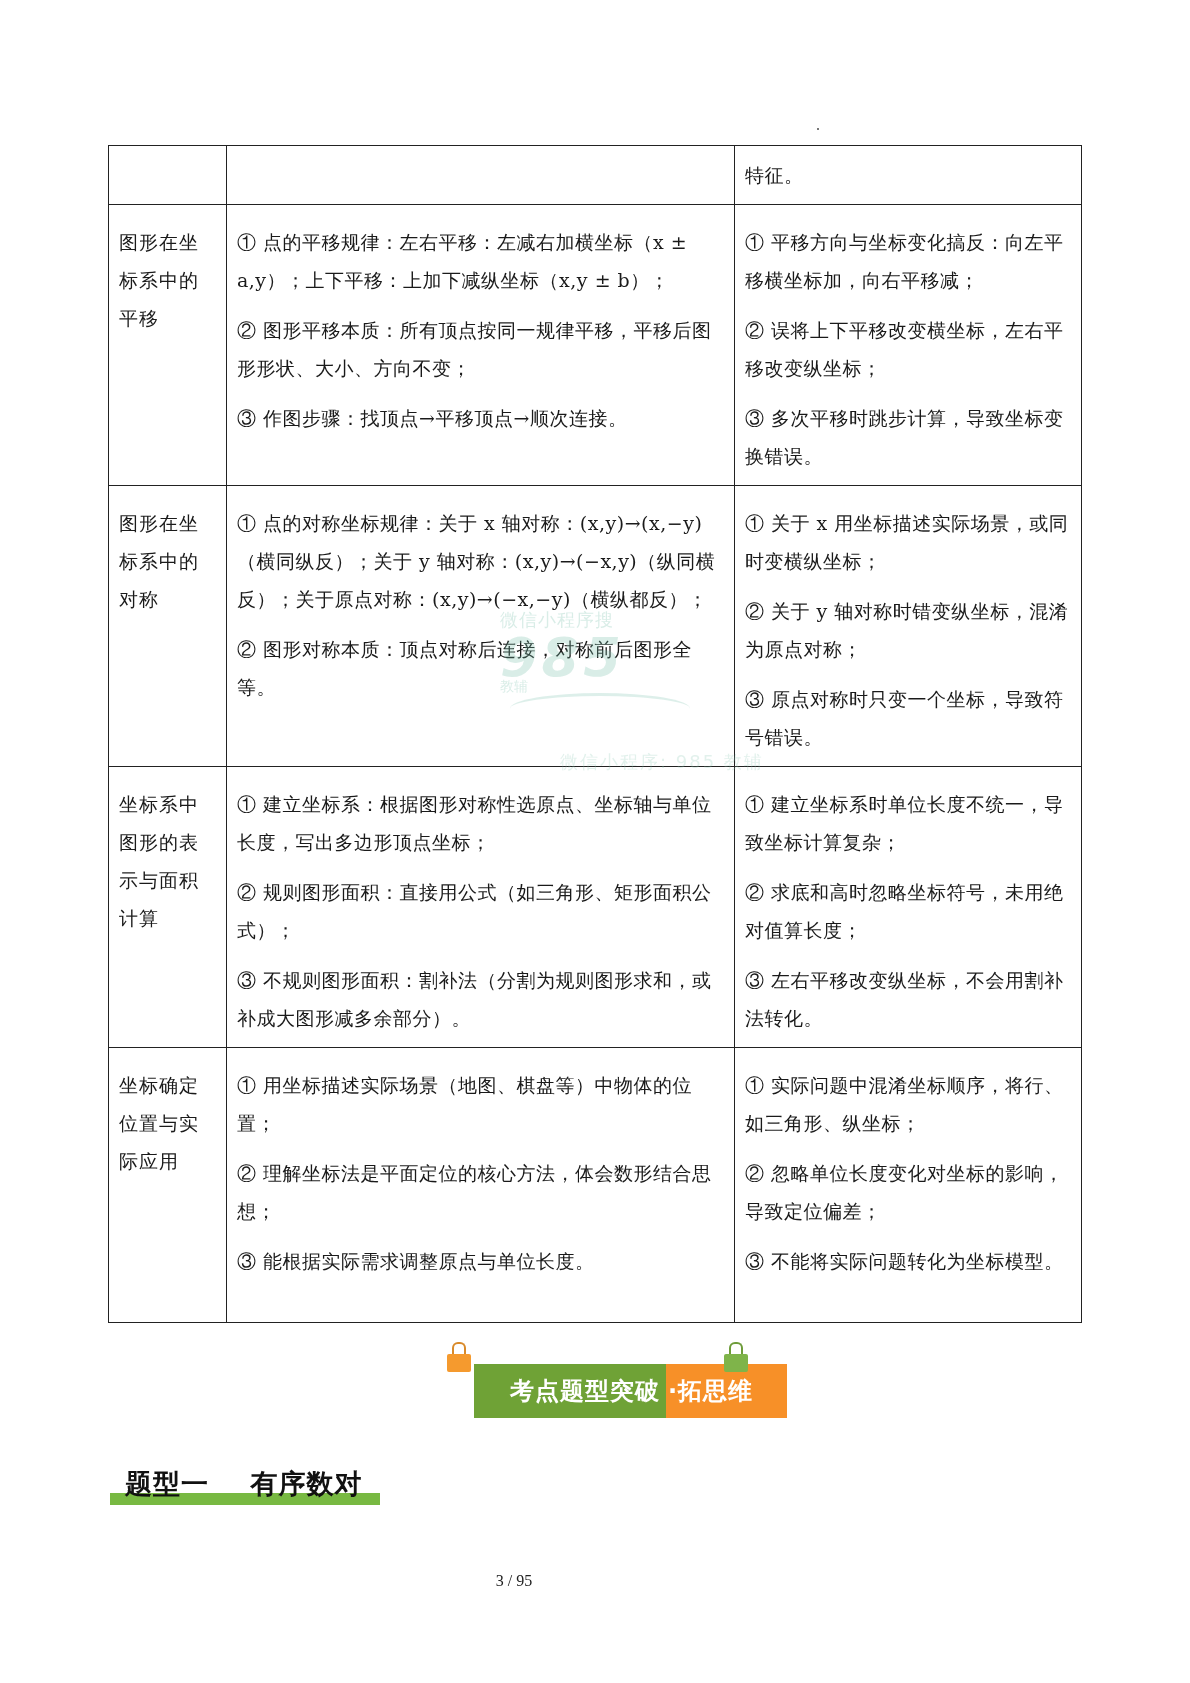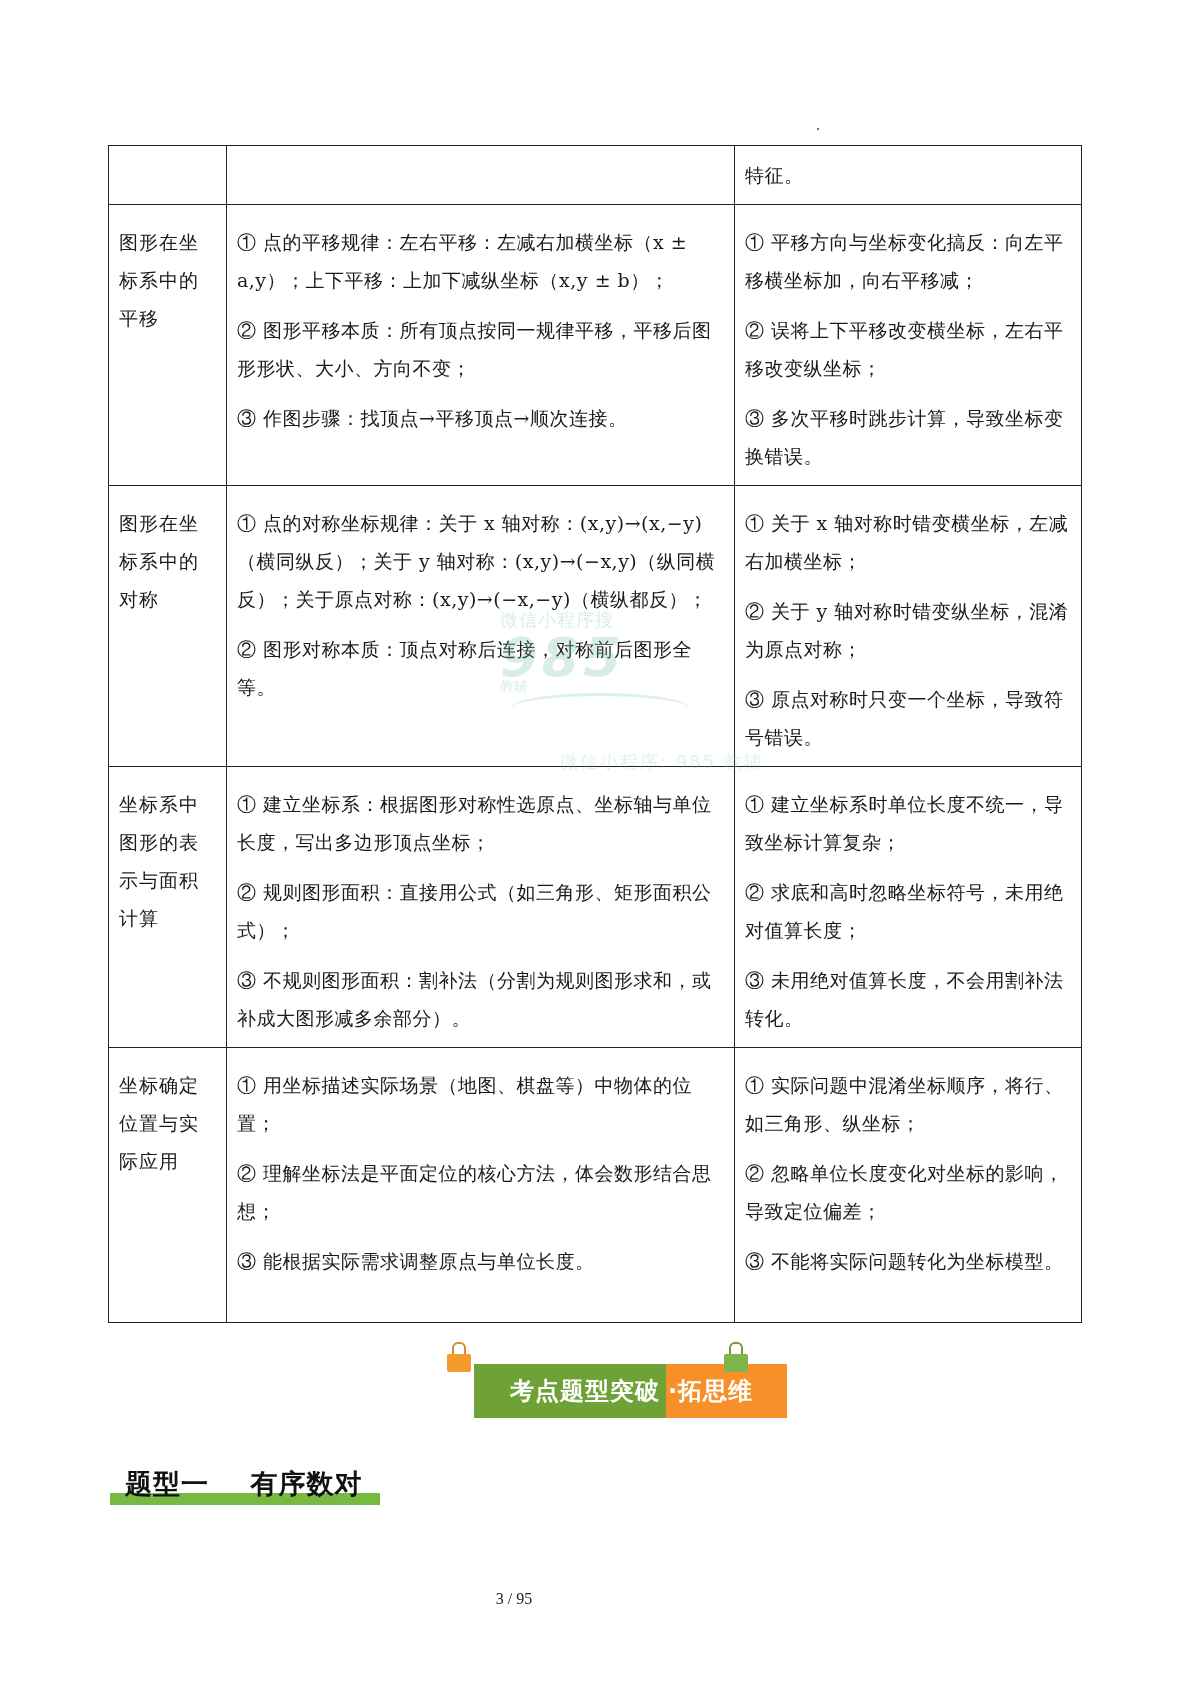--- a/index.html
+++ b/index.html
@@ -41,21 +41,21 @@
   .clip-wire { position: absolute; width: 10px; height: 12px; border: 2px solid; border-bottom: none; border-radius: 6px 6px 0 0; }
   .wire-left { left: 452px; top: 1342px; border-color: #d98a2a; }
   .wire-right { left: 729px; top: 1342px; border-color: #6e9c3a; }
 
   .heading { position: absolute; left: 110px; top: 1466px; width: 270px; height: 42px; }
   .heading-bar { position: absolute; left: 0; top: 27px; width: 270px; height: 12px; background: #78b942; }
   .heading-text { position: absolute; left: 15px; top: 0; font-family: "DejaVu Sans", "Liberation Sans", sans-serif;
                   font-weight: bold; font-size: 27px; color: #111; letter-spacing: 1px; white-space: pre; }
 
   .pager { position: absolute; left: 0; width: 1028px; top: 1572px; text-align: center;
-           font-family: "Liberation Serif", serif; font-size: 16px; color: #222; margin-top: 18px; }
+           font-family: "Liberation Serif", serif; font-size: 16px; color: #222; }
 </style>
 </head>
 <body>
 
 <div class="dot-mark"></div>
 
 <table class="main">
   <colgroup>
       <col class="c1">
       <col class="c2">
@@ -99,42 +99,42 @@
           <div class="topic">图形在坐标系中的对称</div>
         </td>
       <td>
         <div class="cell">
           <p class="para">① 点的对称坐标规律：关于 x 轴对称：(x,y)→(x,−y)（横同纵反）；关于 y 轴对称：(x,y)→(−x,y)（纵同横反）；关于原点对称：(x,y)→(−x,−y)（横纵都反）；</p>
           <p class="para">② 图形对称本质：顶点对称后连接，对称前后图形全等。</p>
         </div>
       </td>
       <td>
         <div class="cell">
-          <p class="para">① 关于 x 轴对称时错变横坐标，左减右加横坐标；</p>
+          <p class="para">① 关于 x 用坐标描述实际场景，或同时变横纵坐标；</p>
           <p class="para">② 关于 y 轴对称时错变纵坐标，混淆为原点对称；</p>
           <p class="para">③ 原点对称时只变一个坐标，导致符号错误。</p>
         </div>
       </td>
     </tr>
     <tr class="r3">
       <td>
           <div class="topic">坐标系中图形的表示与面积计算</div>
         </td>
       <td>
         <div class="cell">
           <p class="para">① 建立坐标系：根据图形对称性选原点、坐标轴与单位长度，写出多边形顶点坐标；</p>
           <p class="para">② 规则图形面积：直接用公式（如三角形、矩形面积公式）；</p>
           <p class="para">③ 不规则图形面积：割补法（分割为规则图形求和，或补成大图形减多余部分）。</p>
         </div>
       </td>
       <td>
         <div class="cell">
           <p class="para">① 建立坐标系时单位长度不统一，导致坐标计算复杂；</p>
           <p class="para">② 求底和高时忽略坐标符号，未用绝对值算长度；</p>
-          <p class="para">③ 未用绝对值算长度，不会用割补法转化。</p>
+          <p class="para">③ 左右平移改变纵坐标，不会用割补法转化。</p>
         </div>
       </td>
     </tr>
     <tr class="r4">
       <td>
           <div class="topic">坐标确定位置与实际应用</div>
         </td>
       <td>
         <div class="cell">
           <p class="para">① 用坐标描述实际场景（地图、棋盘等）中物体的位置；</p>

